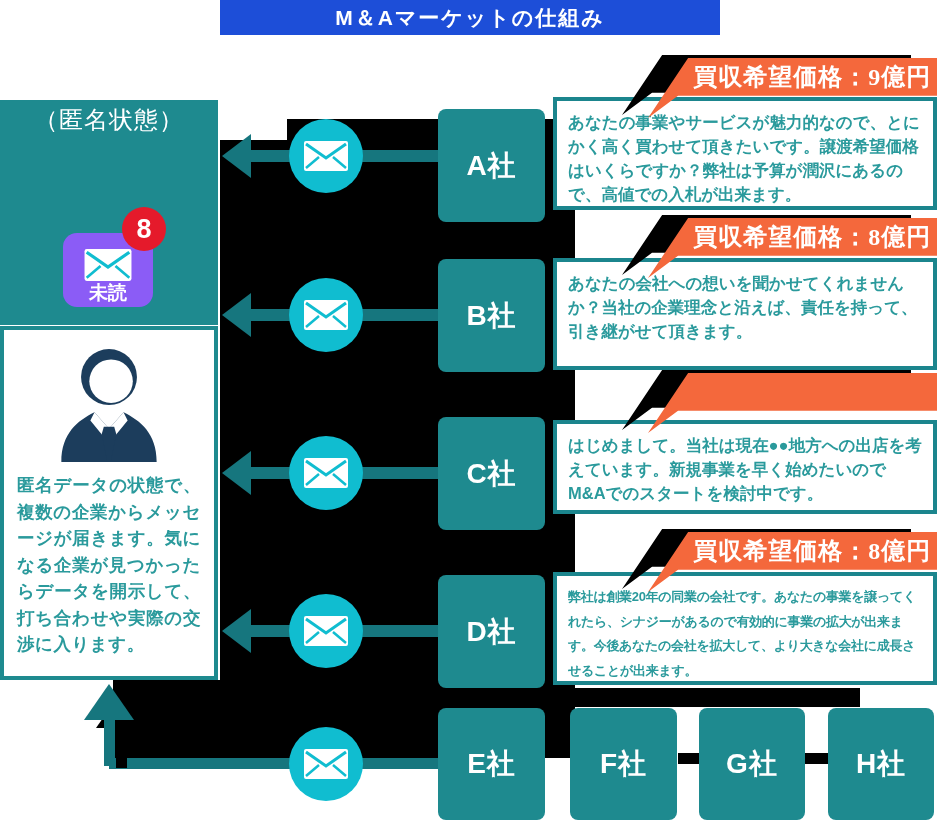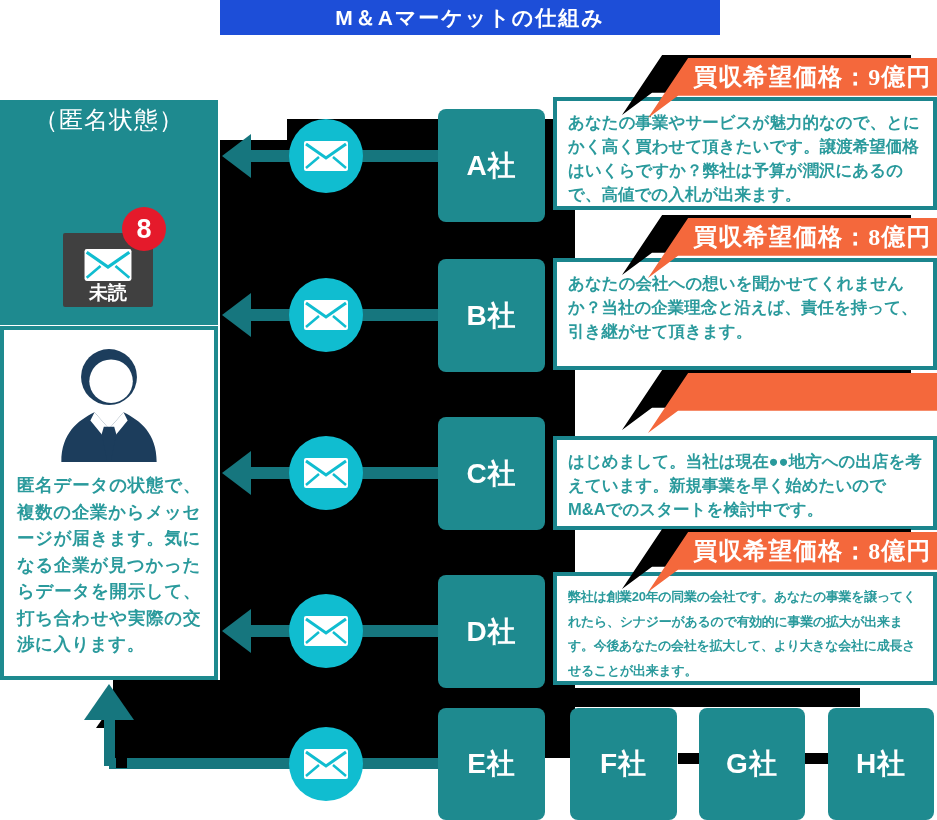--- a/index.html
+++ b/index.html
@@ -15,21 +15,21 @@
   
   .blackA{left:287px;top:119px;width:288px;height:639px;background:#000;z-index:1;}
   .blackB{left:220px;top:140px;width:67px;height:618px;background:#000;z-index:1;}
   .blackC{left:113px;top:680px;width:107px;height:78px;background:#000;z-index:1;}
   .blackBand{left:575px;top:688px;width:285px;height:19px;background:#000;z-index:1;}
   .gapseg{background:#000;height:11px;width:23px;top:753px;z-index:1;}
   
   .you-box{left:0;top:100px;width:218px;height:225px;background:#1e8a8f;z-index:3;color:#fff;text-align:center;}
   .you-name{margin-top:18px;font-size:34px;font-weight:bold;letter-spacing:2px;}
   .you-status{margin-top:4px;font-size:24px;font-weight:normal;letter-spacing:1px;}
-  .mail-app{left:63px;top:233px;width:90px;height:74px;border-radius:2px;background:#404040;
+  .mail-app{left:63px;top:233px;width:90px;height:74px;border-radius:14px;background:#8b5cf6;
     display:flex;flex-direction:column;align-items:center;justify-content:flex-end;z-index:4;}
   .mail-app svg{margin-bottom:2px;}
   .unread-label{color:#fff;font-size:19px;font-weight:bold;line-height:1.1;margin-bottom:3px;}
   .badge{left:122px;top:207px;width:44px;height:44px;border-radius:50%;background:#e51a2b;
     display:flex;align-items:center;justify-content:center;color:#fff;font-size:27px;font-weight:bold;z-index:5;}
   
   .info-box{left:0;top:326px;width:218px;height:354px;background:#fff;
     border:4px solid #1e8a8f;box-sizing:border-box;z-index:3;}
   .person-wrap{display:flex;justify-content:center;margin-top:16px;}
   .info-text{margin:10px 13px 0 13px;color:#2a9a9c;font-size:17.5px;font-weight:bold;
@@ -143,21 +143,21 @@
 
   <div class="abs arrow-line" style="top:467px;"></div>
   <div class="abs arrow-head" style="top:451px;"></div>
   <div class="abs mail-circle" style="top:436px;">
     <svg width="44" height="30" viewBox="0 0 44 30">
       <rect width="44" height="30" rx="2" fill="#ffffff"></rect>
       <path d="M2 3 L22 17 L42 3" fill="none" stroke="#10bdd0" stroke-width="3"></path>
       <path d="M2 27 L15 16 M42 27 L29 16" fill="none" stroke="#10bdd0" stroke-width="2.5"></path>
     </svg>
   </div>
-  <div class="abs bubble" style="top:436px;height:94px;">はじめまして。当社は現在●●地方への出店を考えています。新規事業を早く始めたいのでM&amp;Aでのスタートを検討中です。</div>
+  <div class="abs bubble" style="top:420px;height:94px;">はじめまして。当社は現在●●地方への出店を考えています。新規事業を早く始めたいのでM&amp;Aでのスタートを検討中です。</div>
   <div class="abs price-header" style="top:373px;">
     <div class="ph-shadow"></div>
     <div class="ph-fill"></div>
   </div>
   <div class="abs company-box" style="top:417px;">C社</div>
 
   <div class="abs arrow-line" style="top:625px;"></div>
   <div class="abs arrow-head" style="top:609px;"></div>
   <div class="abs mail-circle" style="top:594px;">
     <svg width="44" height="30" viewBox="0 0 44 30">

